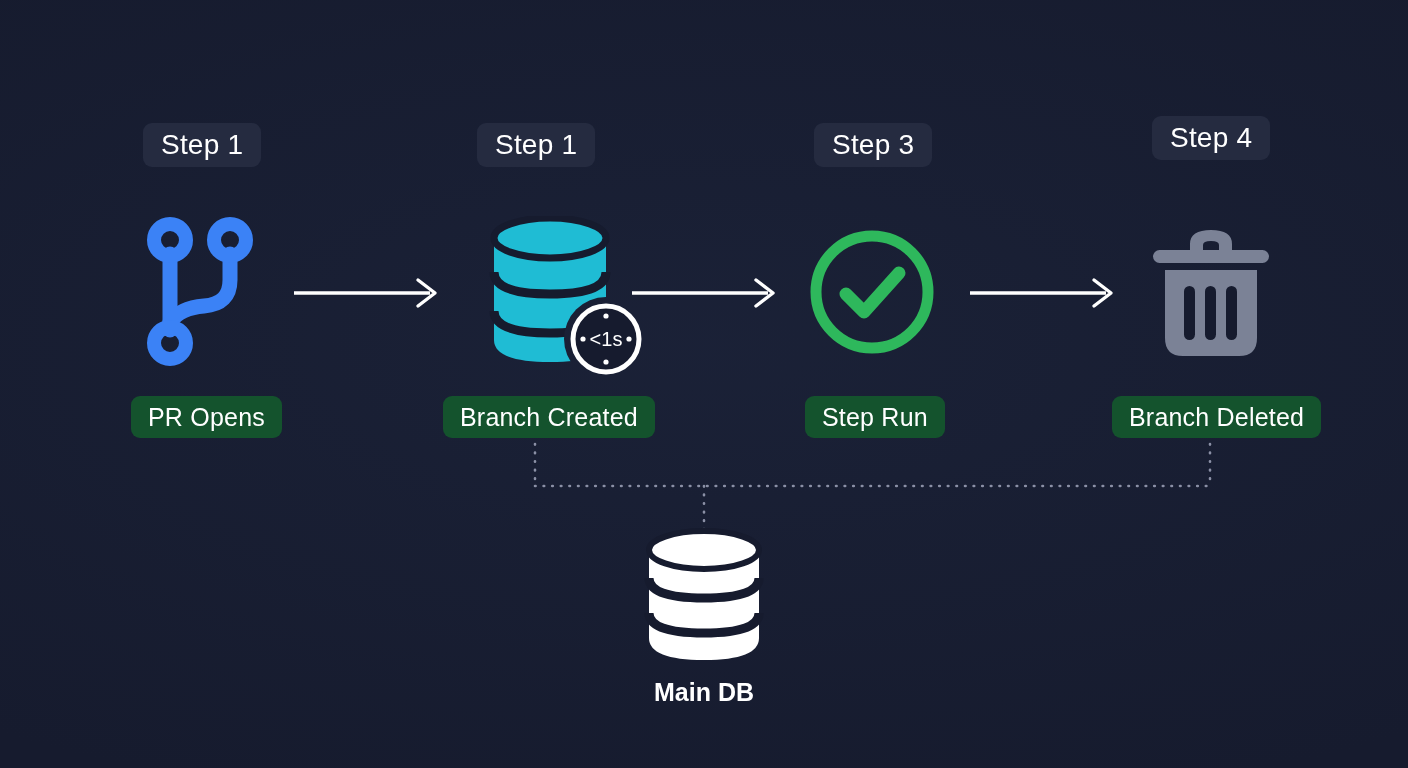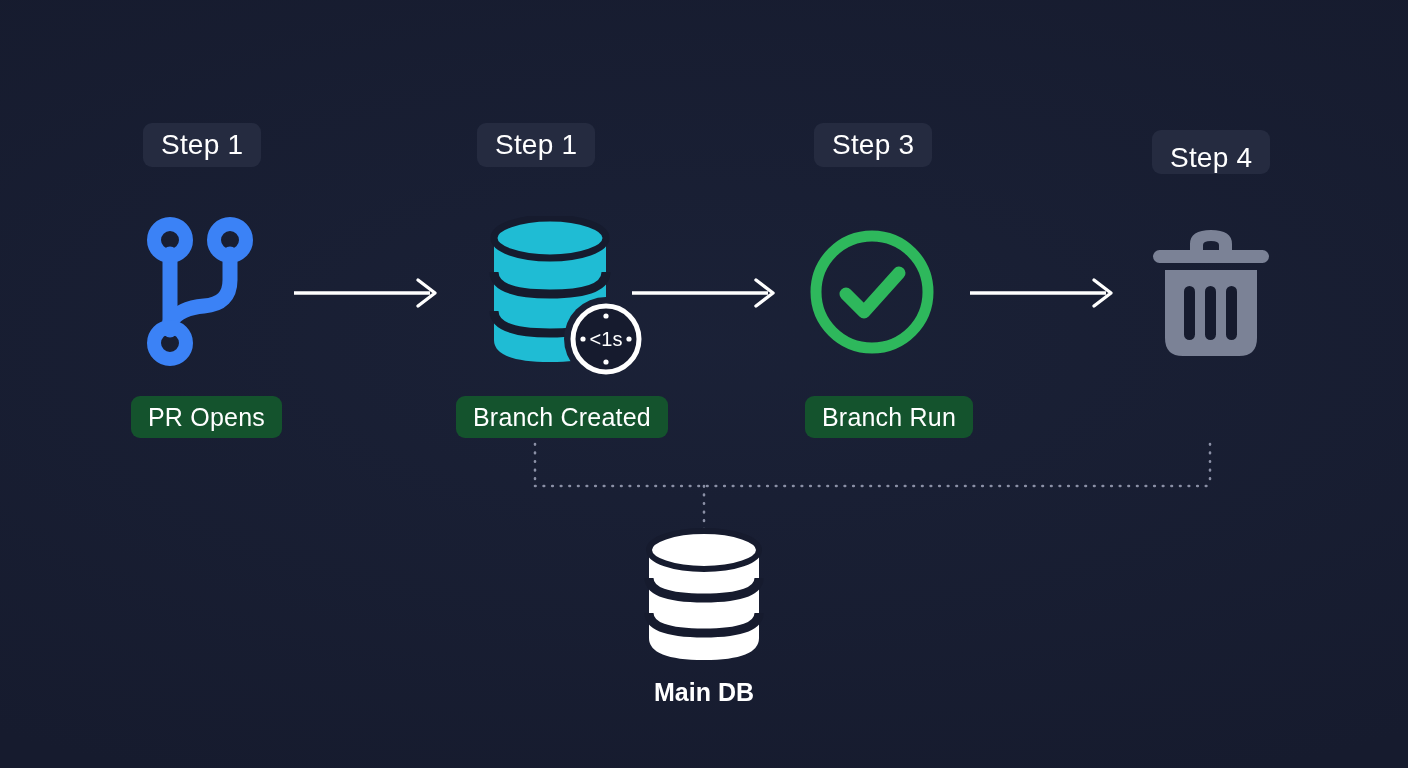--- a/index.html
+++ b/index.html
@@ -97,21 +97,21 @@
 
   <div class="pill step" style="left:143px; top:123px;">
     <span>Step 1</span>
   </div>
   <div class="pill step" style="left:477px; top:123px;">
     <span>Step 1</span>
   </div>
   <div class="pill step" style="left:814px; top:123px;">
     <span>Step 3</span>
   </div>
-  <div class="pill step" style="left:1152px; top:130px;align-items:flex-end;">
+  <div class="pill step" style="left:1152px; top:116px;">
     <span>Step 4</span>
   </div>
 
   <div class="icon-slot" style="left:140px; top:218px; width:120px; height:148px;">
     <svg width="120" height="148" viewBox="0 0 120 148">
       <g fill="none" stroke="#3b82f6" stroke-width="15" stroke-linecap="round" stroke-linejoin="round">
 
         <path d="M30 36 L30 112"></path>
 
         <path d="M90 36 L90 62 Q90 86 64 88 Q40 90 30 104"></path>
@@ -199,25 +199,28 @@
 
       <rect x="36" y="64" width="11" height="54" rx="5.5" fill="#161b2e"></rect>
       <rect x="57" y="64" width="11" height="54" rx="5.5" fill="#161b2e"></rect>
       <rect x="78" y="64" width="11" height="54" rx="5.5" fill="#161b2e"></rect>
     </svg>
   </div>
 
   <div class="pill caption" style="left:131px; top:396px;">
     <span>PR Opens</span>
   </div>
-  <div class="pill caption" style="left:456px; top:396px;align-items:center;">
+  <div class="pill caption" style="left:443px; top:396px;align-items:center;">
     <span>Branch Created</span>
   </div>
   <div class="pill caption" style="left:805px; top:396px;">
-    <span>Branch Run</span>
+    <span>Step Run</span>
+  </div>
+  <div class="pill caption" style="left:1112px; top:396px;">
+    <span>Branch Deleted</span>
   </div>
 
   <div class="icon-slot" style="left:643px; top:530px; width:122px; height:135px;">
     <svg width="122" height="135" viewBox="0 0 122 135">
 
       <path d="M6 20 L6 108 Q6 130 61 130 Q116 130 116 108 L116 20 Z" fill="#ffffff"></path>
 
       <ellipse cx="61" cy="20" rx="55" ry="19" fill="#ffffff"></ellipse>
 
       <path d="M6 48 Q6 68 61 68 Q116 68 116 48" fill="none" stroke="#161b2e" stroke-width="9"></path>

